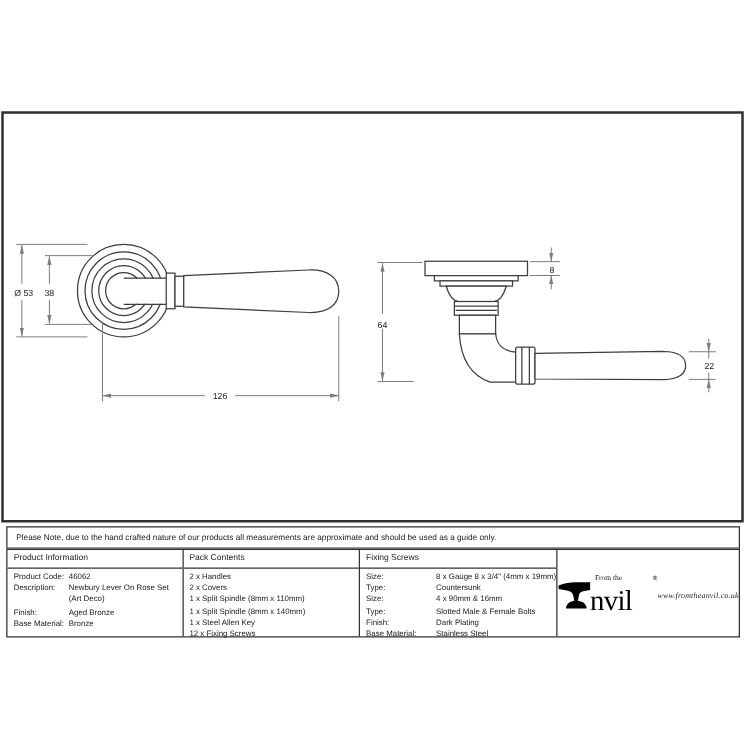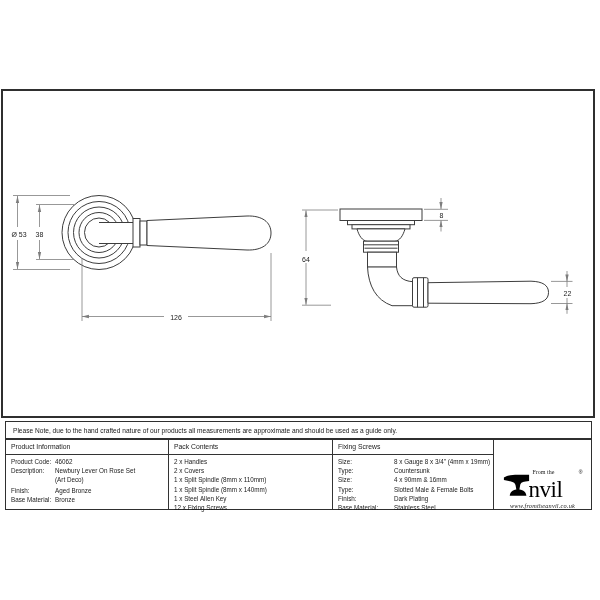--- a/index.html
+++ b/index.html
@@ -17,21 +17,21 @@
   .col{box-sizing:border-box;height:100%;}
   .col.bordered{border-right:1.2px solid #333;}
   .col-head{height:14px;line-height:14px;border-bottom:1.2px solid #333;
             padding-left:5px;font-size:6.8px;white-space:nowrap;}
   .col-body{padding:3px 0 0 5px;}
   .kv-row{display:flex;line-height:8.8px;font-size:6.3px;white-space:nowrap;}
   .kv-row .k{width:44px;flex:0 0 44px;}
   .kv-row.gap-above{margin-top:3px;}
   .fs .kv-row .k{width:56px;flex:0 0 56px;}
   .list-item{line-height:9.2px;font-size:6.3px;white-space:nowrap;}
-  .logo-cell{flex:1;display:flex;flex-direction:column;align-items:center;justify-content:flex-end;}
+  .logo-cell{flex:1;display:flex;flex-direction:row;align-items:center;justify-content:center;}
   .logo-lockup{position:relative;width:80px;height:30px;}
   .anvil-svg{position:absolute;left:0;bottom:1px;width:27px;height:25px;}
   .logo-prefix{position:absolute;left:30px;top:0;font-size:6px;
                font-family:"Liberation Serif",serif;white-space:nowrap;}
   .logo-name{position:absolute;left:26px;bottom:-2px;font-size:23px;line-height:1;
              letter-spacing:-0.5px;font-family:"Liberation Serif",serif;color:#000;}
   .logo-reg{position:absolute;right:0;top:0;font-size:5px;color:#000;}
   .logo-url{font-size:6.3px;font-style:italic;font-family:"Liberation Serif",serif;
             margin-top:3px;letter-spacing:0.2px;white-space:nowrap;}
   .obj{stroke:#3d3d3d;stroke-width:1;fill:none;}

